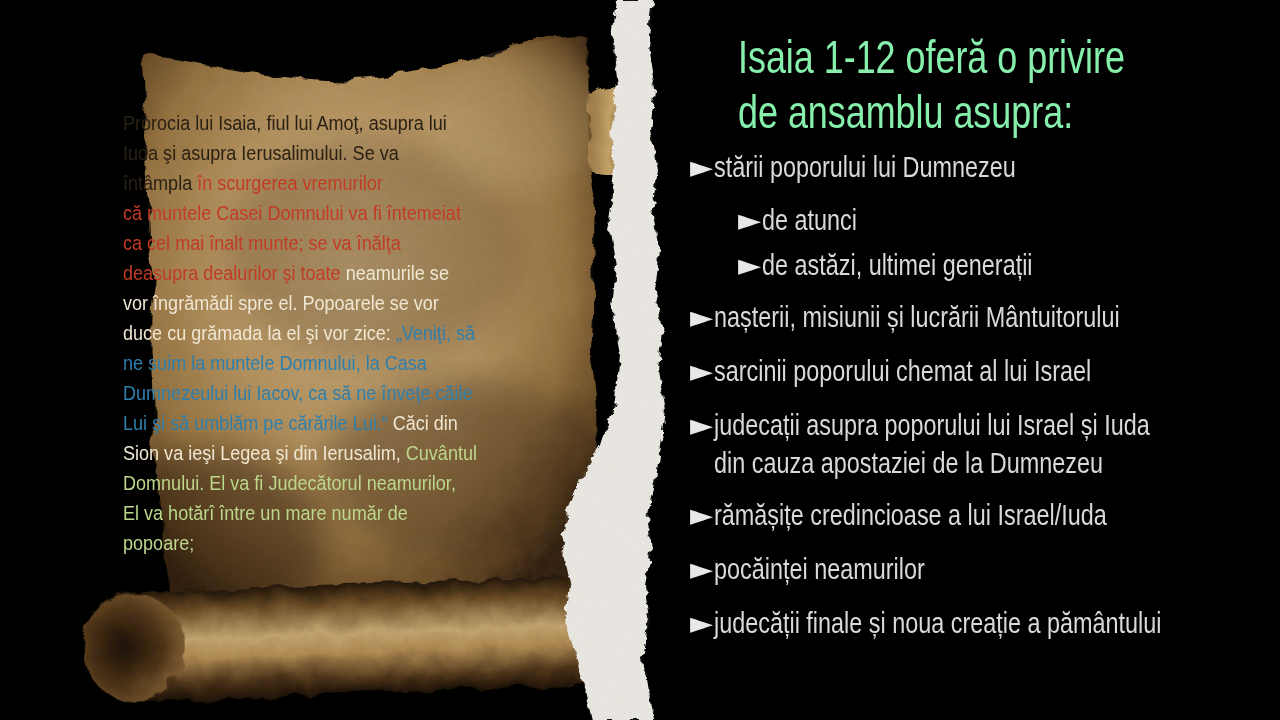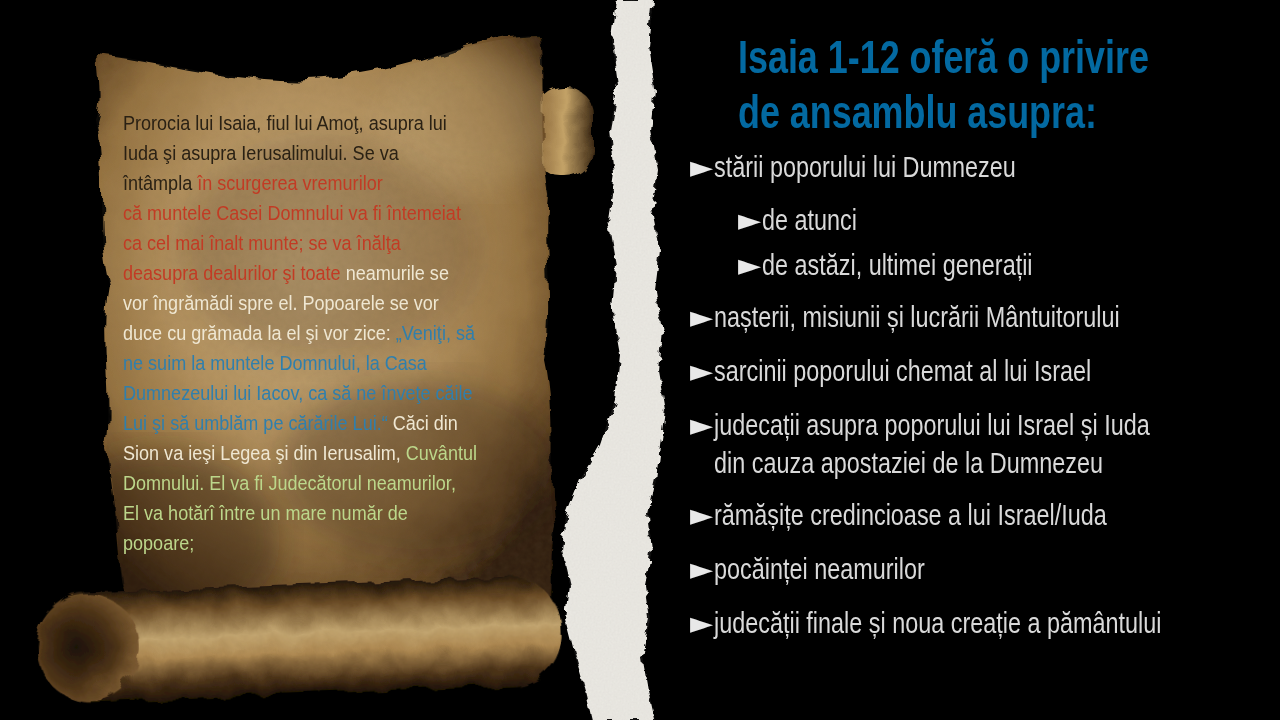--- a/index.html
+++ b/index.html
@@ -1,39 +1,39 @@
 <!DOCTYPE html>
 <html><head>
 <meta charset="utf-8">
 <style>
   html,body{margin:0;padding:0;background:#000;}
   .slide{
     position:relative;width:1280px;height:720px;background:#000000;
     overflow:hidden;font-family:"Liberation Sans","DejaVu Sans",sans-serif;
   }
   
-  .scroll-wrap{position:absolute;left:0;top:0;width:640px;height:640px;}
+  .scroll-wrap{position:absolute;left:0;top:0;width:640px;height:640px;padding-left:46px;}
   .verse{
     position:absolute;left:123px;top:108px;width:470px;
     font-size:20.5px;line-height:30px;font-weight:400;
     transform:scaleX(0.88);transform-origin:0 0;
     letter-spacing:0px;
   }
   .pline{white-space:nowrap;}
   .c-dark {color:#2a2114;}
   .c-red  {color:#c23b24;}
   .c-cream{color:#efe7d2;}
   .c-blue {color:#2f7fad;}
   .c-green{color:#bcd78b;}
   
   .strip-wrap{position:absolute;left:540px;top:0;width:140px;height:720px;}
   
   .title{
-    position:absolute;left:738px;top:30px;color:#0369a1;
-    font-size:46px;line-height:55px;font-weight:700;
+    position:absolute;left:738px;top:30px;color:#86efac;
+    font-size:46px;line-height:55px;font-weight:400;
   }
   .title .tline{transform:scaleX(0.78);transform-origin:0 50%;white-space:nowrap;}
   .bullets{position:absolute;left:0;top:0;width:1280px;height:720px;color:#d9d9d9;}
   .bullet{position:absolute;display:flex;align-items:flex-start;white-space:nowrap;}
   .bullet .tri{
     font-family:"DejaVu Sans",sans-serif;font-size:30px;line-height:38px;
     color:#e8e8e8;flex:0 0 auto;margin-right:1px;
   }
   .bullet .btxt{
     font-size:30px;line-height:38px;

